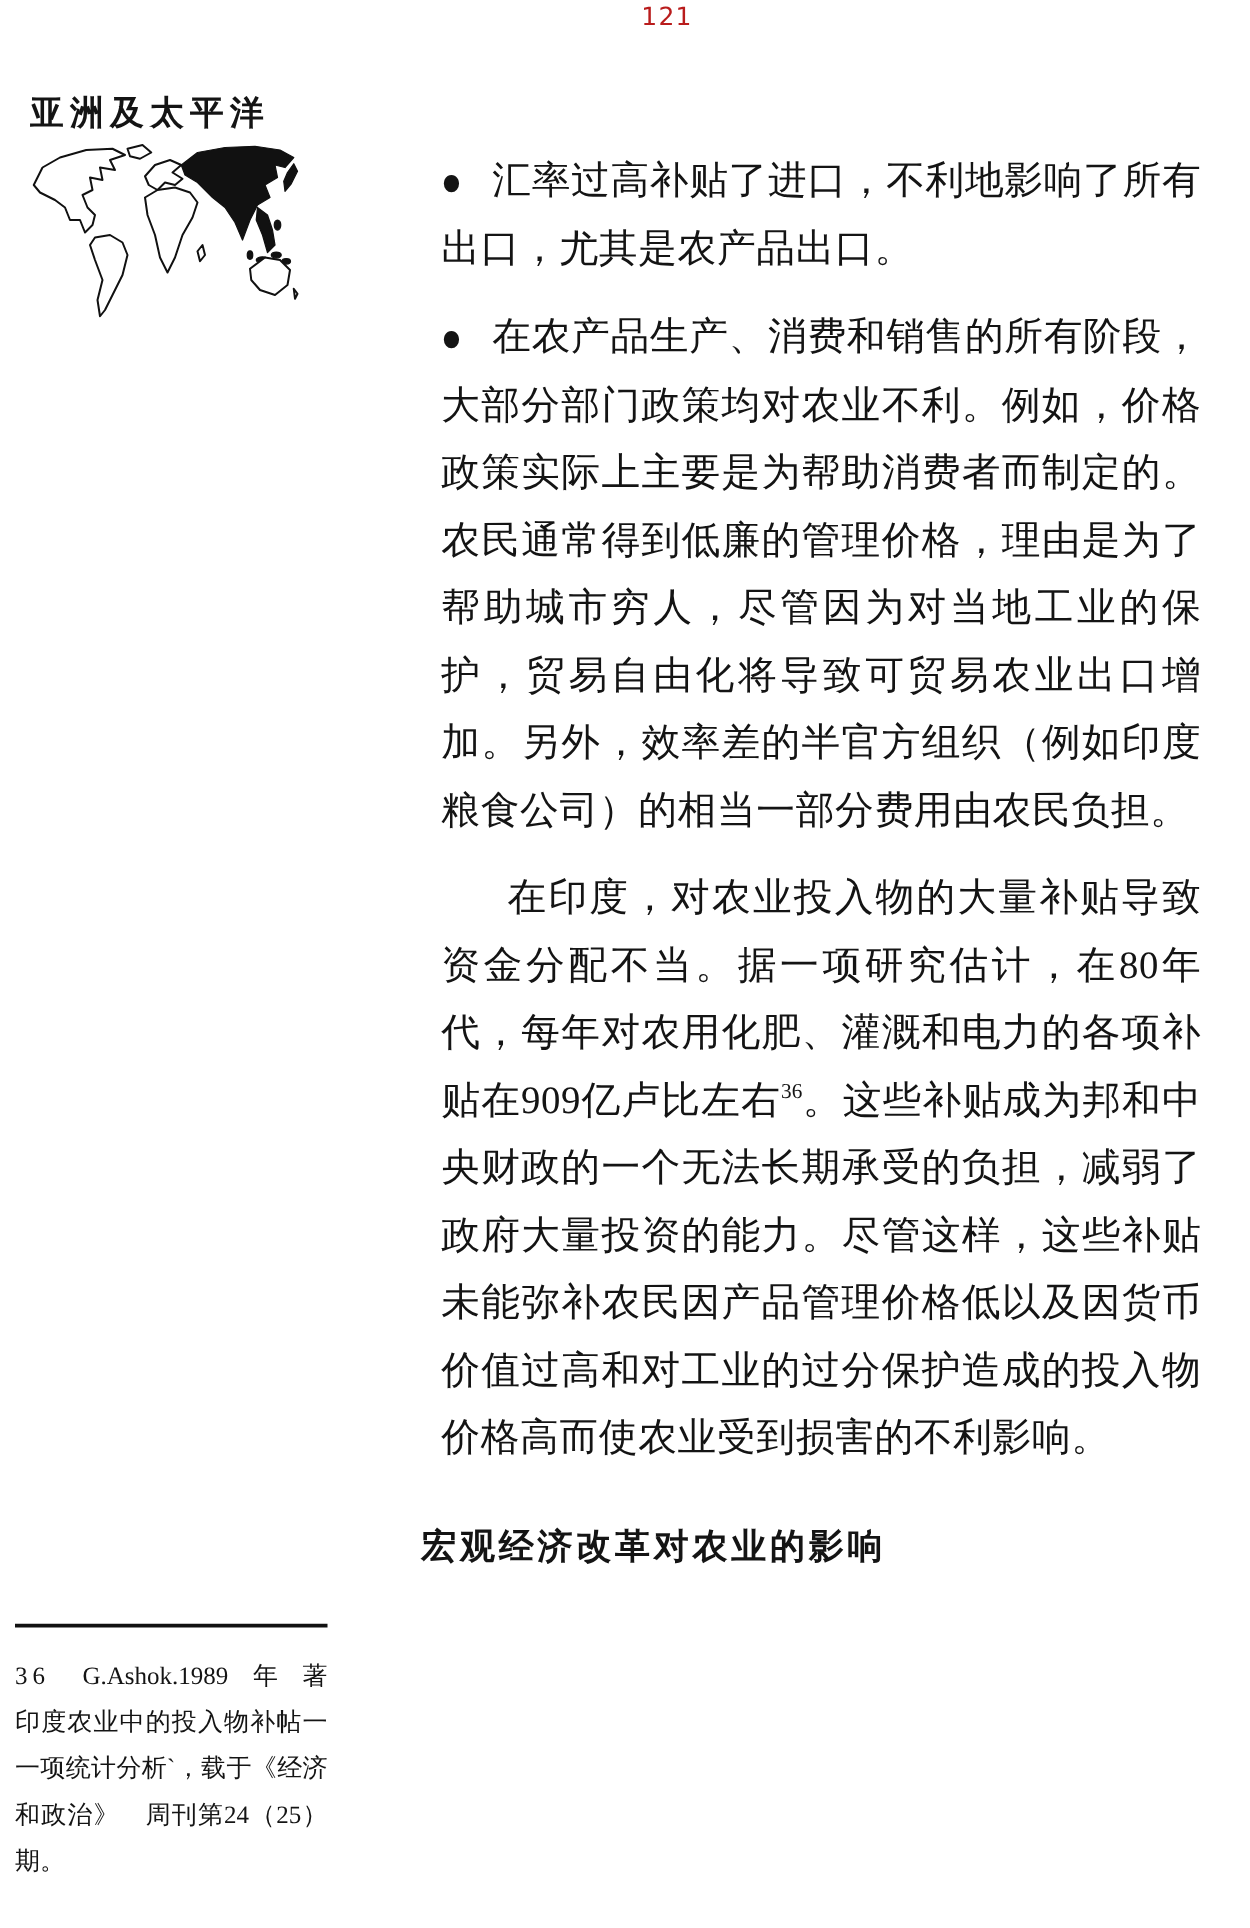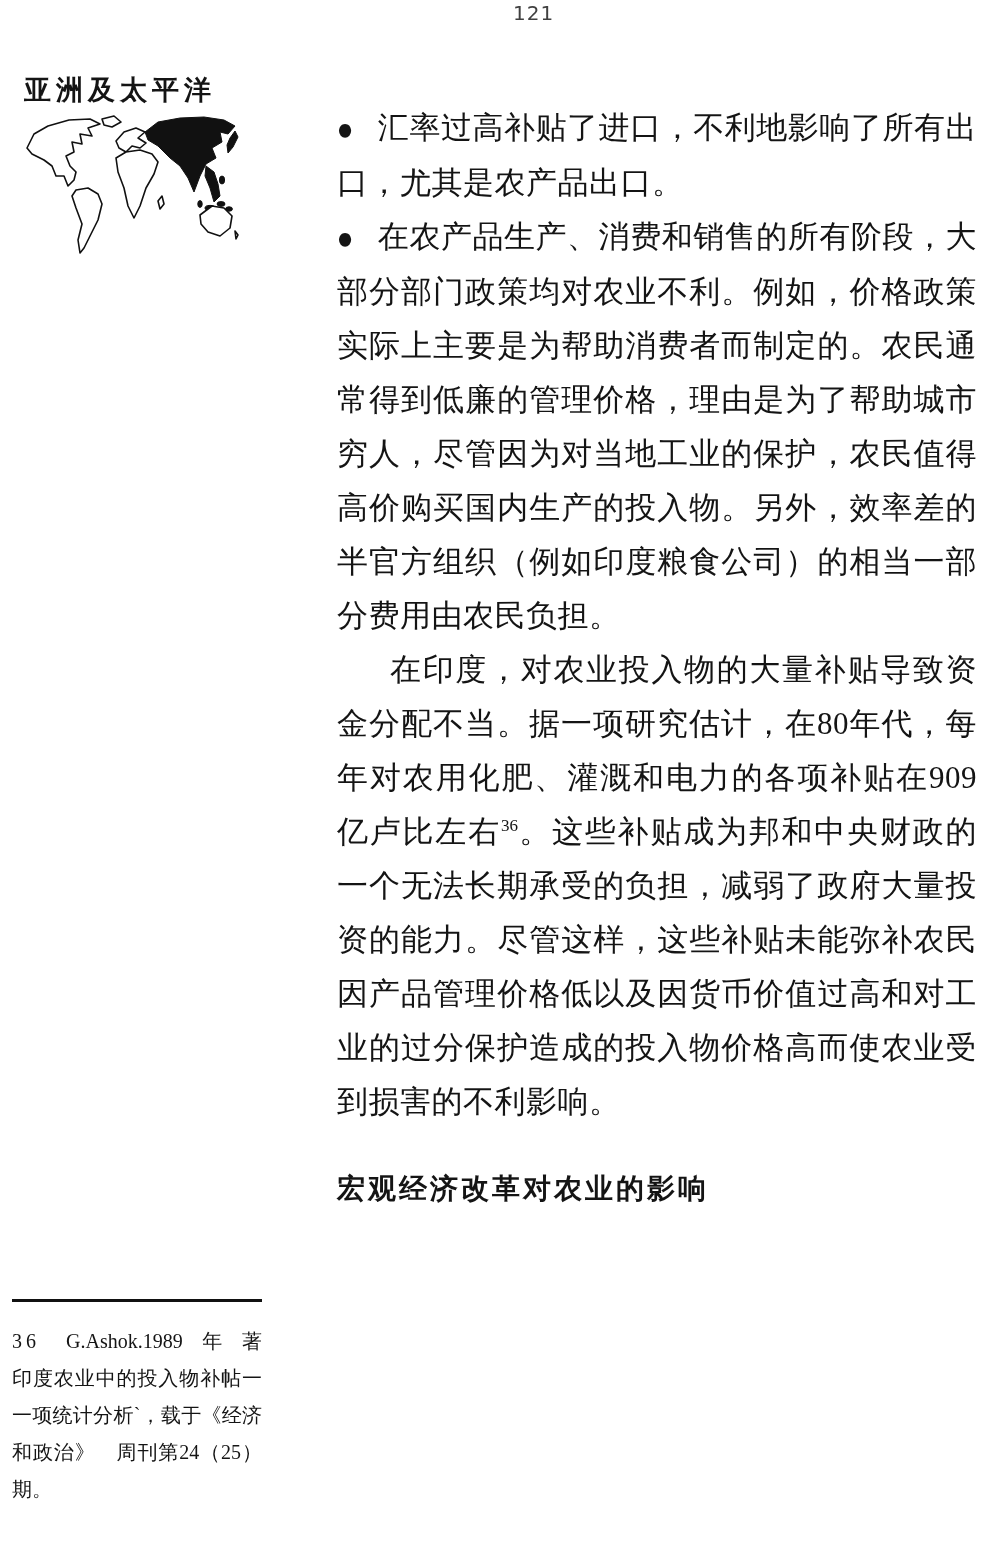--- a/index.html
+++ b/index.html
@@ -16,21 +16,21 @@
     font-family: "Liberation Serif", "DejaVu Serif", serif;
     overflow: hidden;
   }
   .page-number {
     position: absolute;
     top: 1px;
     left: 513px;
     font-family: "DejaVu Sans", "Liberation Sans", sans-serif;
     font-size: 20px;
     letter-spacing: 1px;
-    color: #404040;
+    color: #b91c1c;
   }
   
   .map-block {
     position: absolute;
     left: 24px;
     top: 72px;
     width: 250px;
   }
   .map-label {
     font-size: 27px;
@@ -52,21 +52,21 @@
     position: absolute;
     left: 337px;
     top: 101px;
     width: 640px;
     font-size: 31px;
     line-height: 54px;
     text-align: justify;
     text-justify: inter-ideograph;
     letter-spacing: 0.5px;
   }
-  .para { margin: 0; }
+  .para { margin: 16px; }
   .bullet {
     display: inline-block;
     font-size: 27px;
     margin-right: 24px;
     transform: scale(1.05, 1.2);
     transform-origin: center;
   }
   .indent { text-indent: 53px; }
   .footnote-ref {
     font-size: 17px;
@@ -141,21 +141,21 @@
       <path class="outline" d="M176,101 L188,92 L200,94 L208,102 L206,114 L196,122 L184,118 L177,110 Z"></path>
 
       <path class="outline" d="M211,117 L214,121 L212,125 Z"></path>
     </svg>
   </div>
 
   <div class="main-col">
 
     <p class="para"><span class="bullet">●</span><span>汇率过高补贴了进口，不利地影响了所有出口，尤其是农产品出口。</span></p>
 
-    <p class="para"><span class="bullet">●</span><span>在农产品生产、消费和销售的所有阶段，大部分部门政策均对农业不利。例如，价格政策实际上主要是为帮助消费者而制定的。农民通常得到低廉的管理价格，理由是为了帮助城市穷人，尽管因为对当地工业的保护，农民值得高价购买国内生产的投入物。另外，效率差的半官方组织（例如印度粮食公司）的相当一部分费用由农民负担。</span></p>
+    <p class="para"><span class="bullet">●</span><span>在农产品生产、消费和销售的所有阶段，大部分部门政策均对农业不利。例如，价格政策实际上主要是为帮助消费者而制定的。农民通常得到低廉的管理价格，理由是为了帮助城市穷人，尽管因为对当地工业的保护，贸易自由化将导致可贸易农业出口增加。另外，效率差的半官方组织（例如印度粮食公司）的相当一部分费用由农民负担。</span></p>
 
     <p class="para indent"><span>在印度，对农业投入物的大量补贴导致资金分配不当。据一项研究估计，在80年代，每年对农用化肥、灌溉和电力的各项补贴在909亿卢比左右</span><sup class="footnote-ref">36</sup><span>。这些补贴成为邦和中央财政的一个无法长期承受的负担，减弱了政府大量投资的能力。尽管这样，这些补贴未能弥补农民因产品管理价格低以及因货币价值过高和对工业的过分保护造成的投入物价格高而使农业受到损害的不利影响。</span></p>
 
 
     <h2 class="section-heading">宏观经济改革对农业的影响</h2>
 
   </div>
 
   <div class="footnote">
     <p><span class="footnote-number">36</span><span>G.Ashok.1989年著　印度农业中的投入物补帖一一项统计分析`，载于《经济和政治》　周刊第24（25）期。</span></p>

